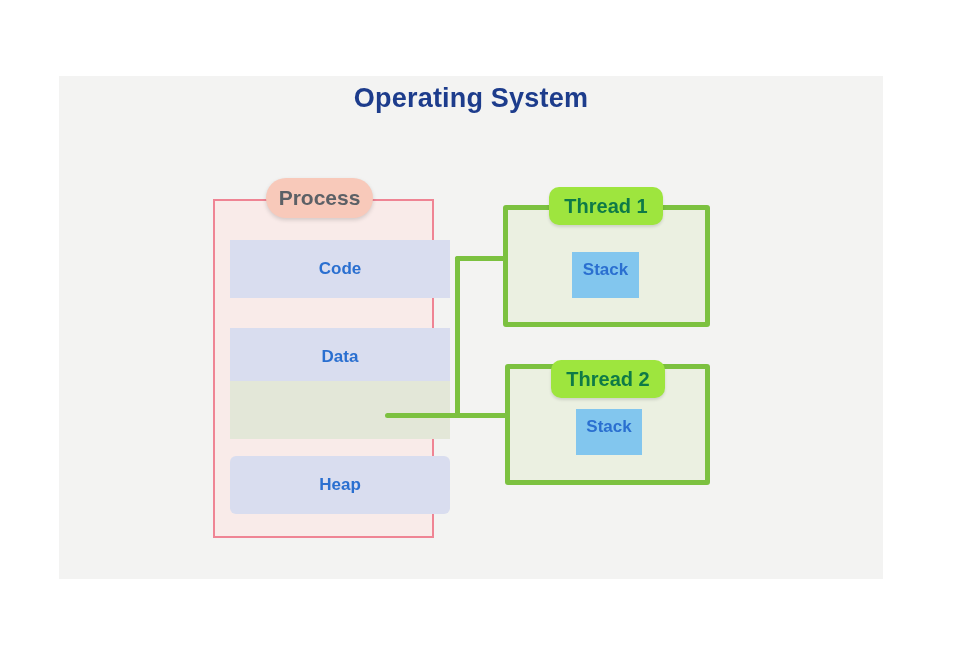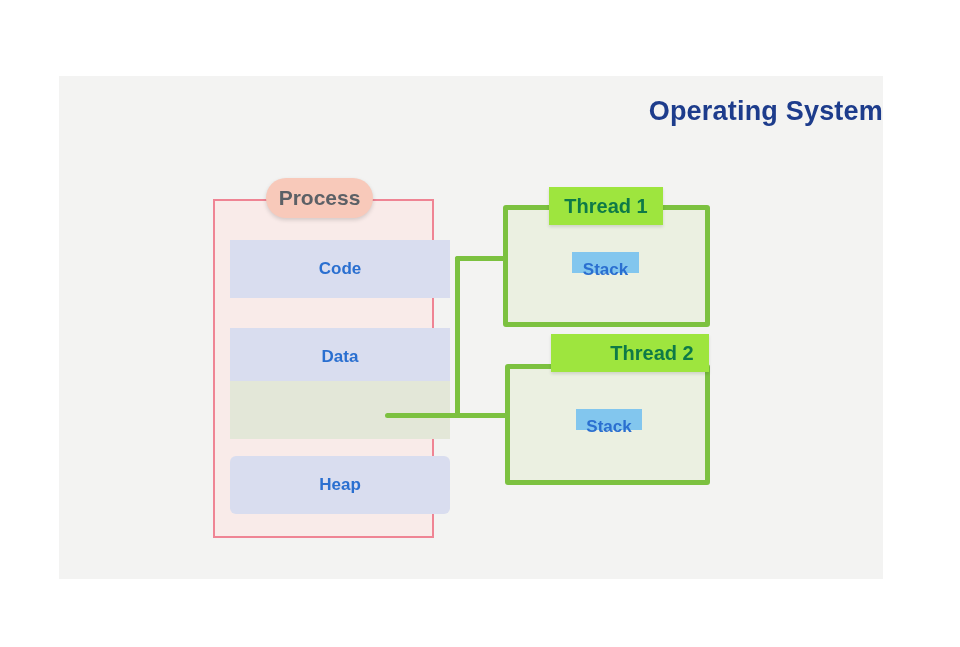--- a/index.html
+++ b/index.html
@@ -19,23 +19,23 @@
     position: absolute;
     left: 59px;
     top: 76px;
     width: 824px;
     height: 503px;
     background: #f3f3f2;
   }
   .title {
     position: absolute;
     left: 59px;
-    top: 96px;
+    top: 83px;
     width: 824px;
-    text-align: right;
+    text-align: center;
     font-size: 27px;
     font-weight: bold;
     letter-spacing: 0.2px;
     color: #1d3c8c;
     z-index: 2;
   }
   
   .process-box {
     position: absolute;
     left: 213px;
@@ -101,32 +101,32 @@
   }
   .thread1-box { left: 503px; top: 205px; width: 207px; height: 122px; }
   .thread2-box { left: 505px; top: 364px; width: 205px; height: 121px; }
   .thread-label {
     position: absolute;
     height: 38px;
     line-height: 38px;
     width: 114px;
     text-align: center;
     background: #9ee53e;
-    border-radius: 0;
+    border-radius: 10px;
     box-shadow: 0 2px 3px rgba(0,0,0,0.12);
     font-size: 20px;
     font-weight: bold;
     color: #0e7a47;
     z-index: 5;
   }
   .thread1-label { left: 549px; top: 187px; }
-  .thread2-label { left: 551px; top: 334px; padding-left: 44px; }
+  .thread2-label { left: 551px; top: 360px; }
   .stack {
     position: absolute;
-    height: 21px;
+    height: 46px;
     line-height: 35px;
     text-align: center;
     background: #82c6ee;
     font-size: 17px;
     font-weight: bold;
     color: #2a6fd0;
     z-index: 5;
   }
   .stack1 { left: 572px; top: 252px; width: 67px; }
   .stack2 { left: 576px; top: 409px; width: 66px; }

